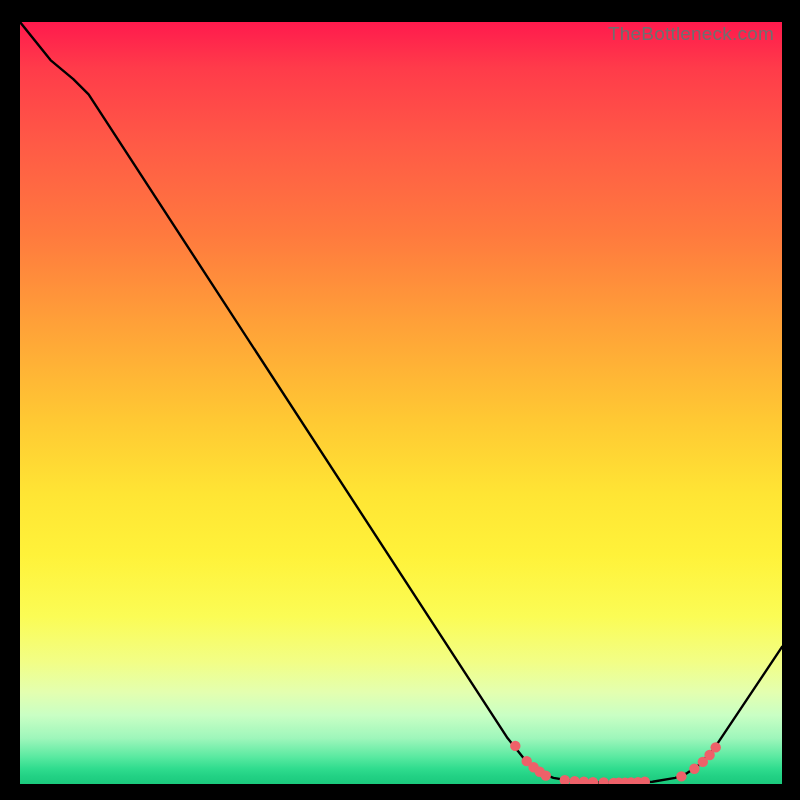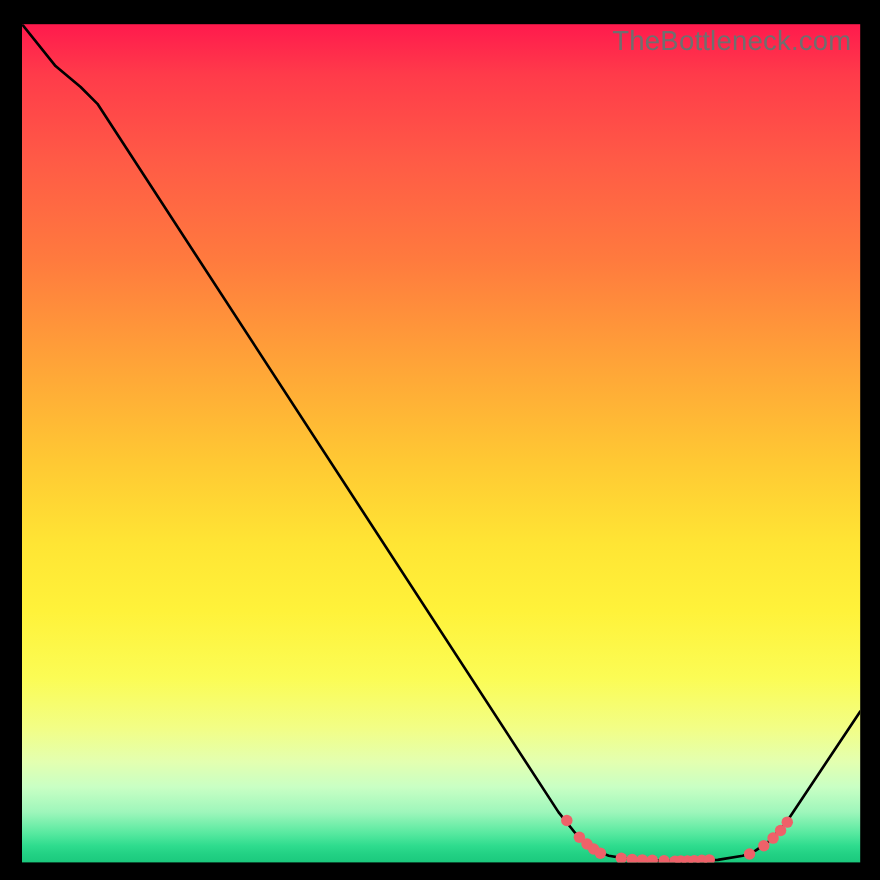--- a/index.html
+++ b/index.html
@@ -41,21 +41,21 @@
       #2fdc8e 98%,
       #22d184 99%,
       #1bc97d 100%
     );
   }
   .watermark {
     position: absolute;
     top: 1px;
     right: 8px;
     font-family: Arial, Helvetica, sans-serif;
-    font-size: 25px;
+    font-size: 19px;
     color: #6f6f6f;
     letter-spacing: 0.2px;
     user-select: none;
   }
   svg {
     position: absolute;
     left: 0; top: 0;
     width: 762px;
     height: 762px;
   }

